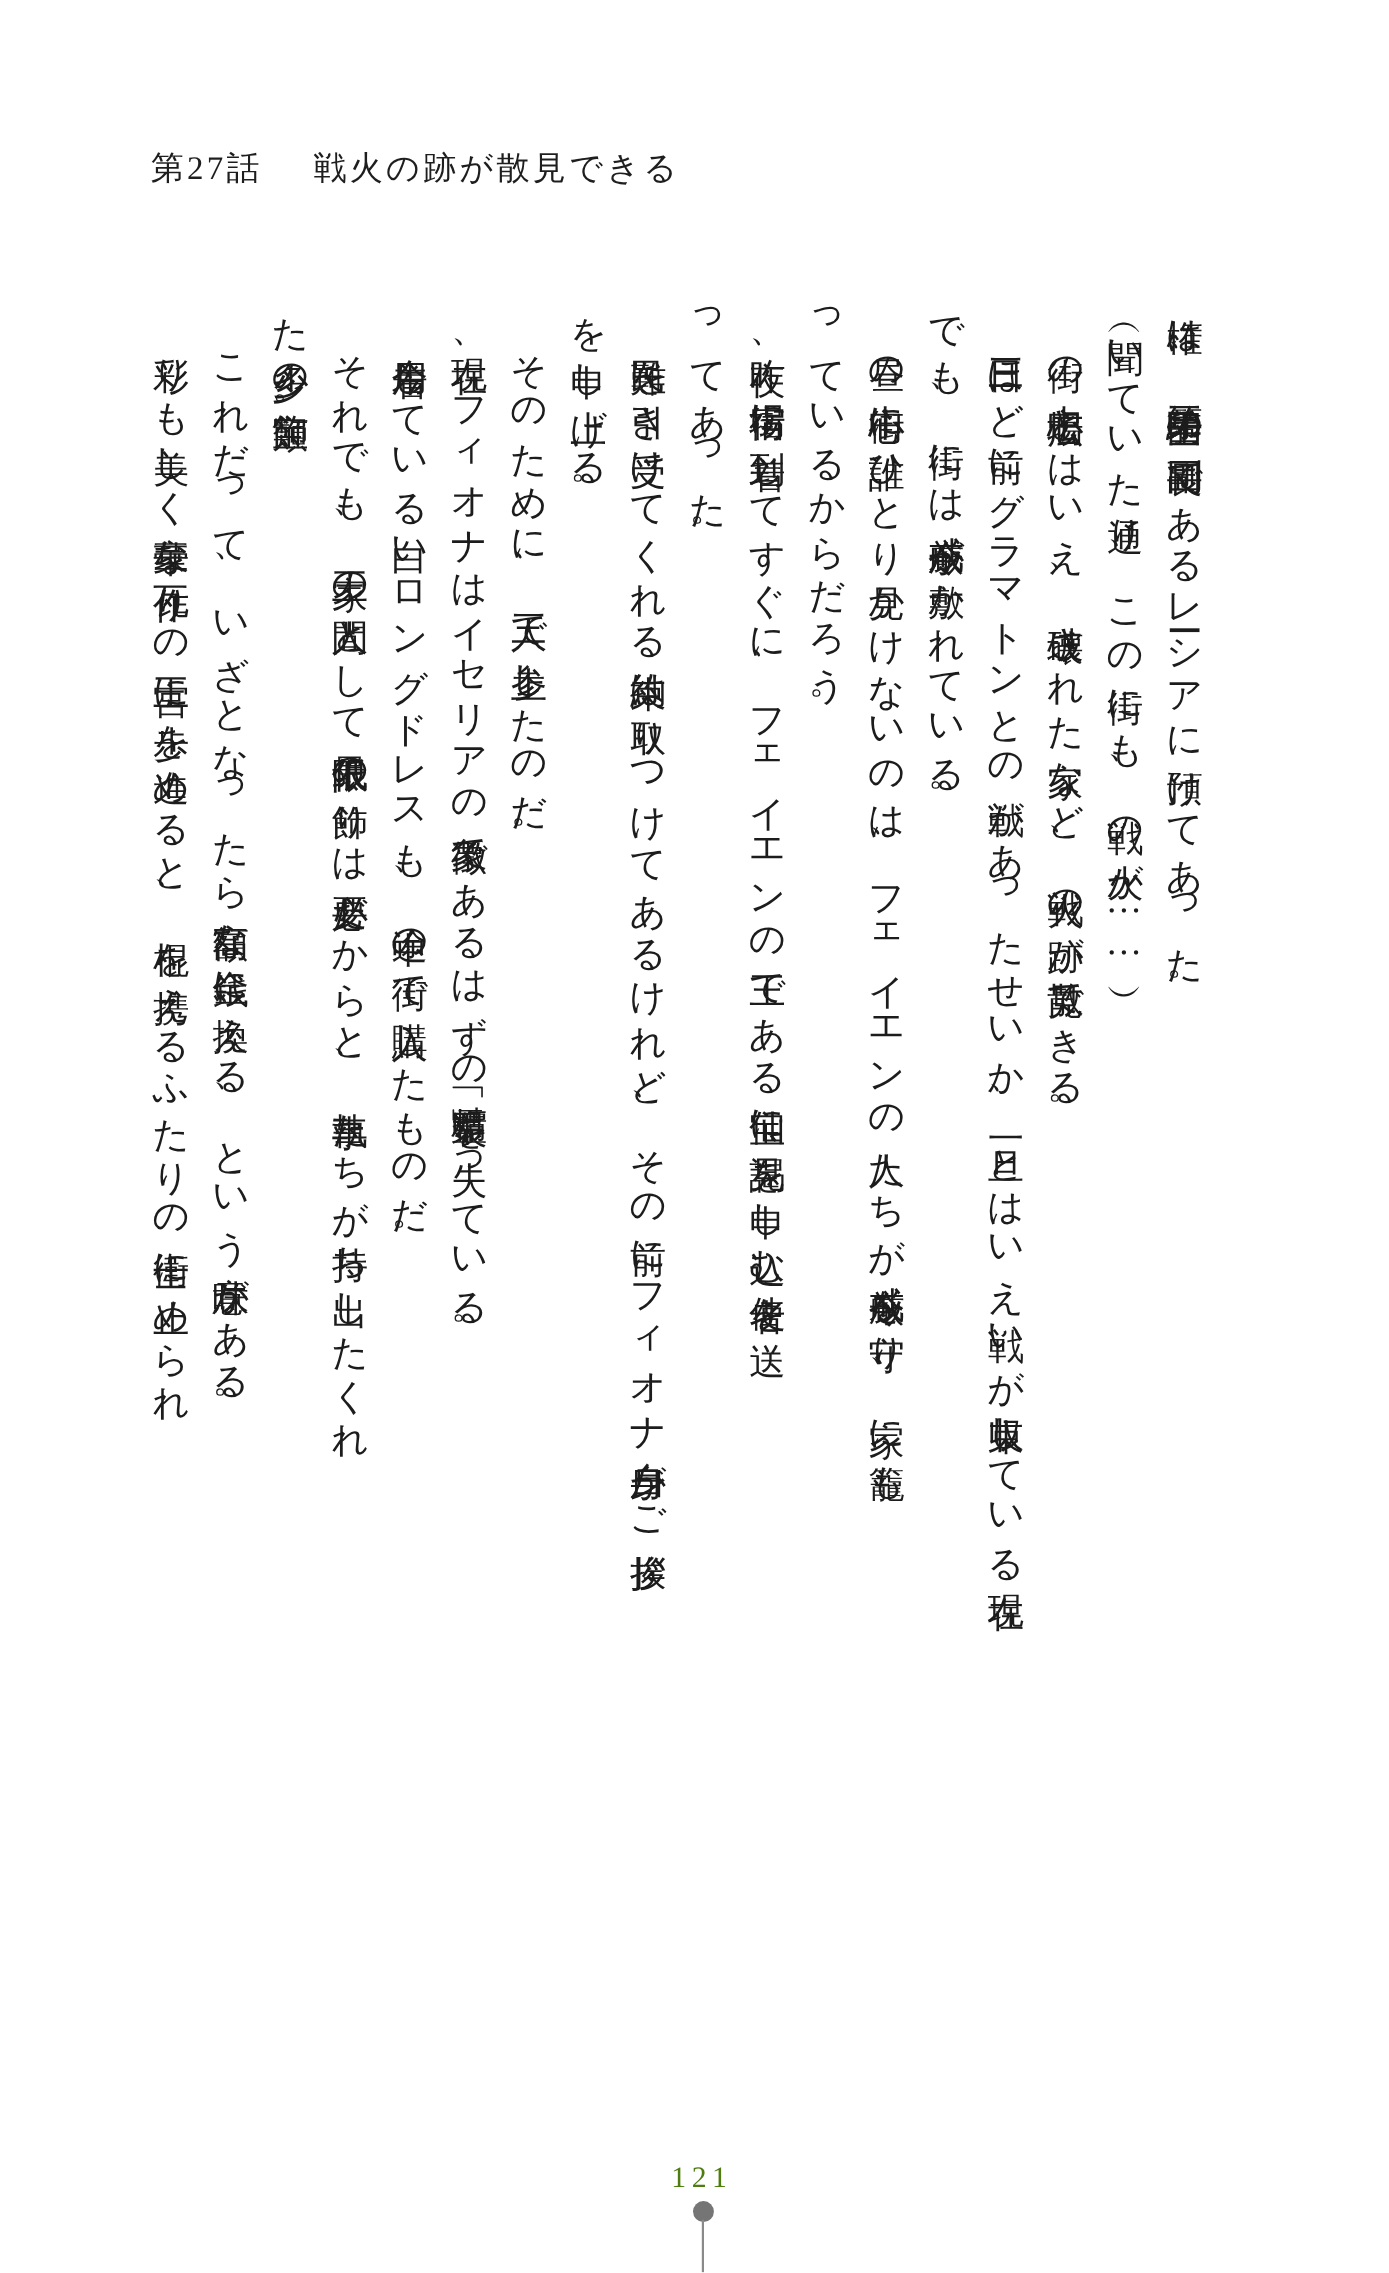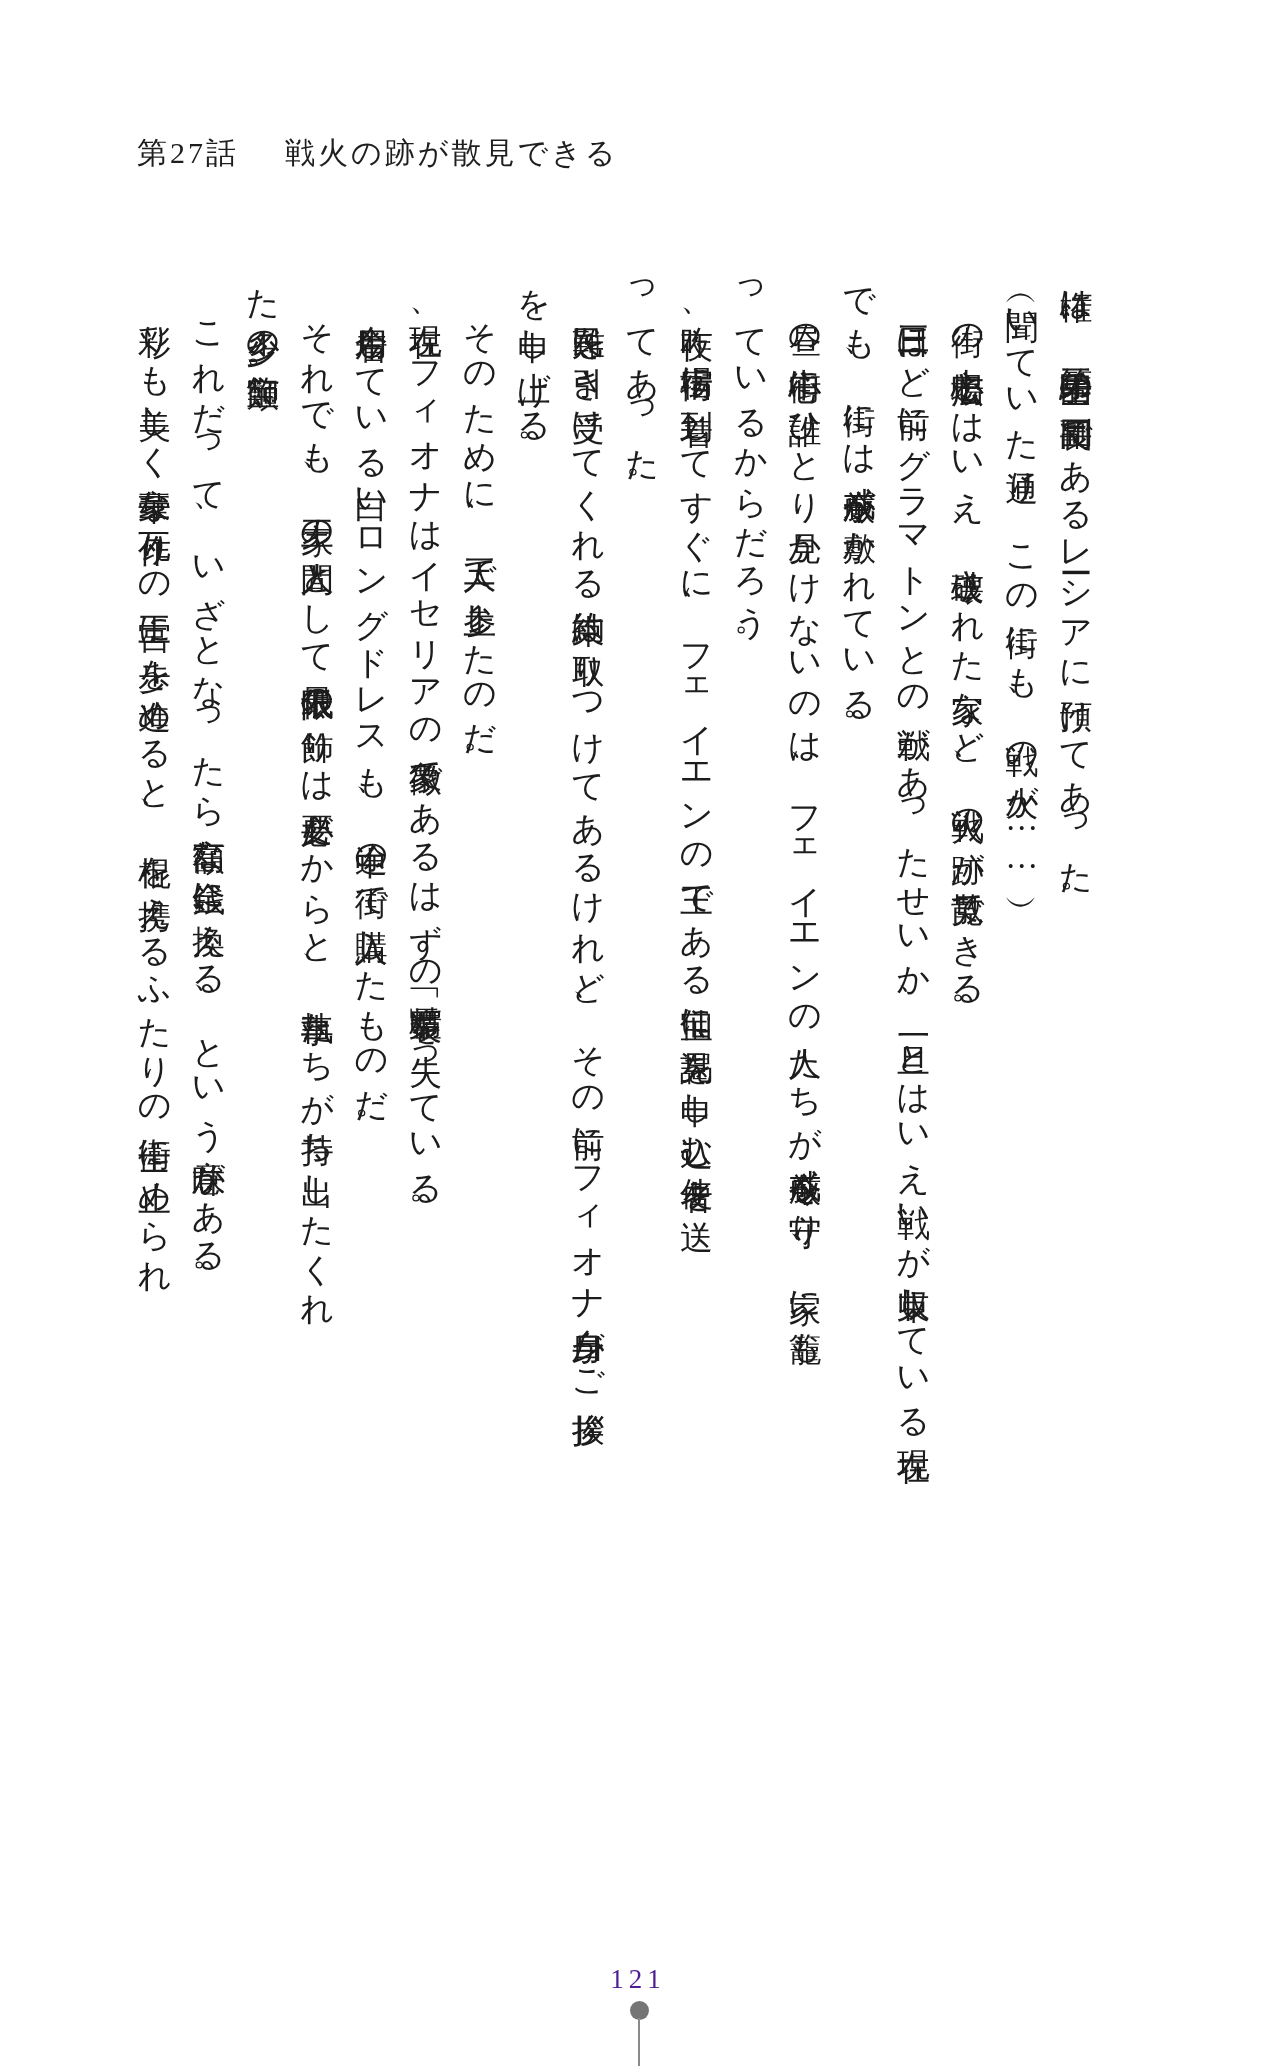--- a/index.html
+++ b/index.html
@@ -47,21 +47,21 @@
     white-space: nowrap;
   }
   .page-number {
     position: absolute;
     left: 578px;
     top: 1964px;
     width: 120px;
     text-align: center;
     font-size: 27px;
     letter-spacing: 5px;
-    color: #4c1d95;
+    color: #4d7c0f;
   }
   .ornament-circle {
     position: absolute;
     left: 630px;
     top: 2001px;
     width: 19px;
     height: 19px;
     border-radius: 50%;
   }
   .ornament-line {

